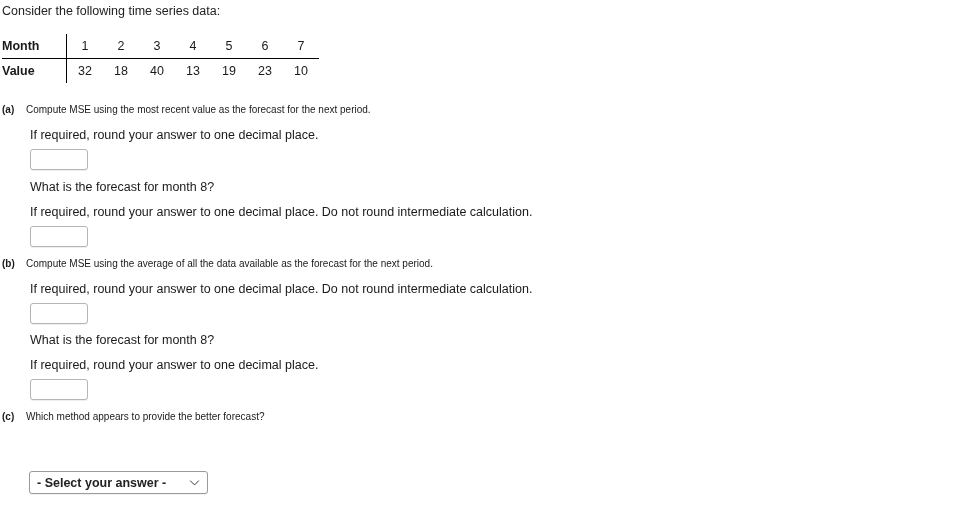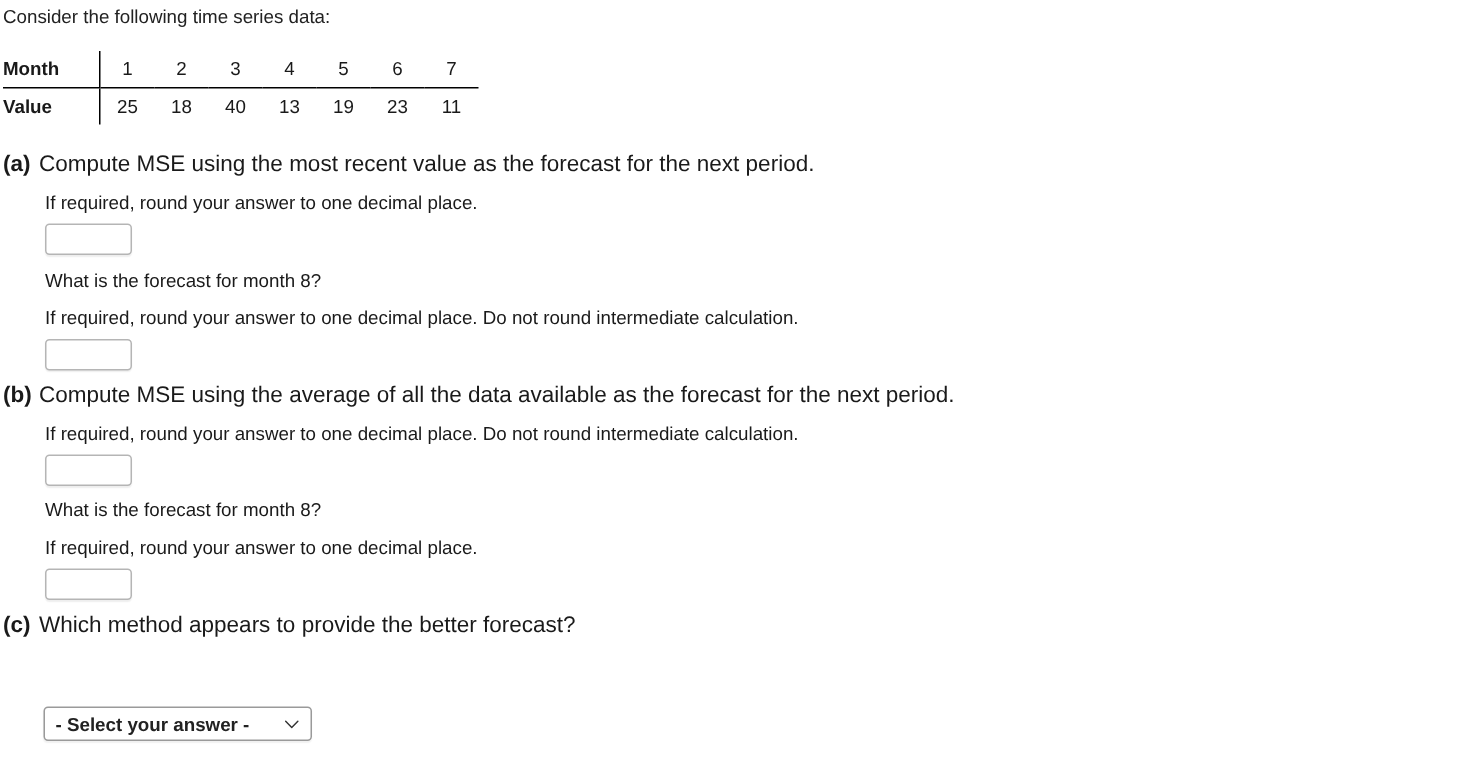--- a/index.html
+++ b/index.html
@@ -77,21 +77,21 @@
     display: block;
     width: 1px;
     height: 24px;
     background: #000000;
   }
 
   
   .qrow {
     position: absolute;
     left: 2px;
-    font-size: 15px;
+    font-size: 10px;
     line-height: 16px;
     white-space: nowrap;
     color: #1a1a1a;
   }
   .qlabel {
     font-weight: bold;
     display: inline-block;
     min-width: 24px;
   }
   .qtext {
@@ -176,27 +176,27 @@
         <td class="cell">4</td>
         <td class="cell">5</td>
         <td class="cell">6</td>
         <td class="cell">7</td>
       </tr>
       <tr class="value-row">
         <td class="rowhead">Value</td>
         <td class="divider">
             <span class="vline"></span>
           </td>
-        <td class="cell">25</td>
+        <td class="cell">32</td>
         <td class="cell">18</td>
         <td class="cell">40</td>
         <td class="cell">13</td>
         <td class="cell">19</td>
         <td class="cell">23</td>
-        <td class="cell">11</td>
+        <td class="cell">10</td>
       </tr>
     </tbody>
   </table>
 
   <div class="qrow" style="top:102px;">
     <span class="qlabel">(a)</span><span class="qtext">Compute MSE using the most recent value as the forecast for the next period.</span>
   </div>
 
   <div class="subrow" style="top:127px;">If required, round your answer to one decimal place.</div>
 

